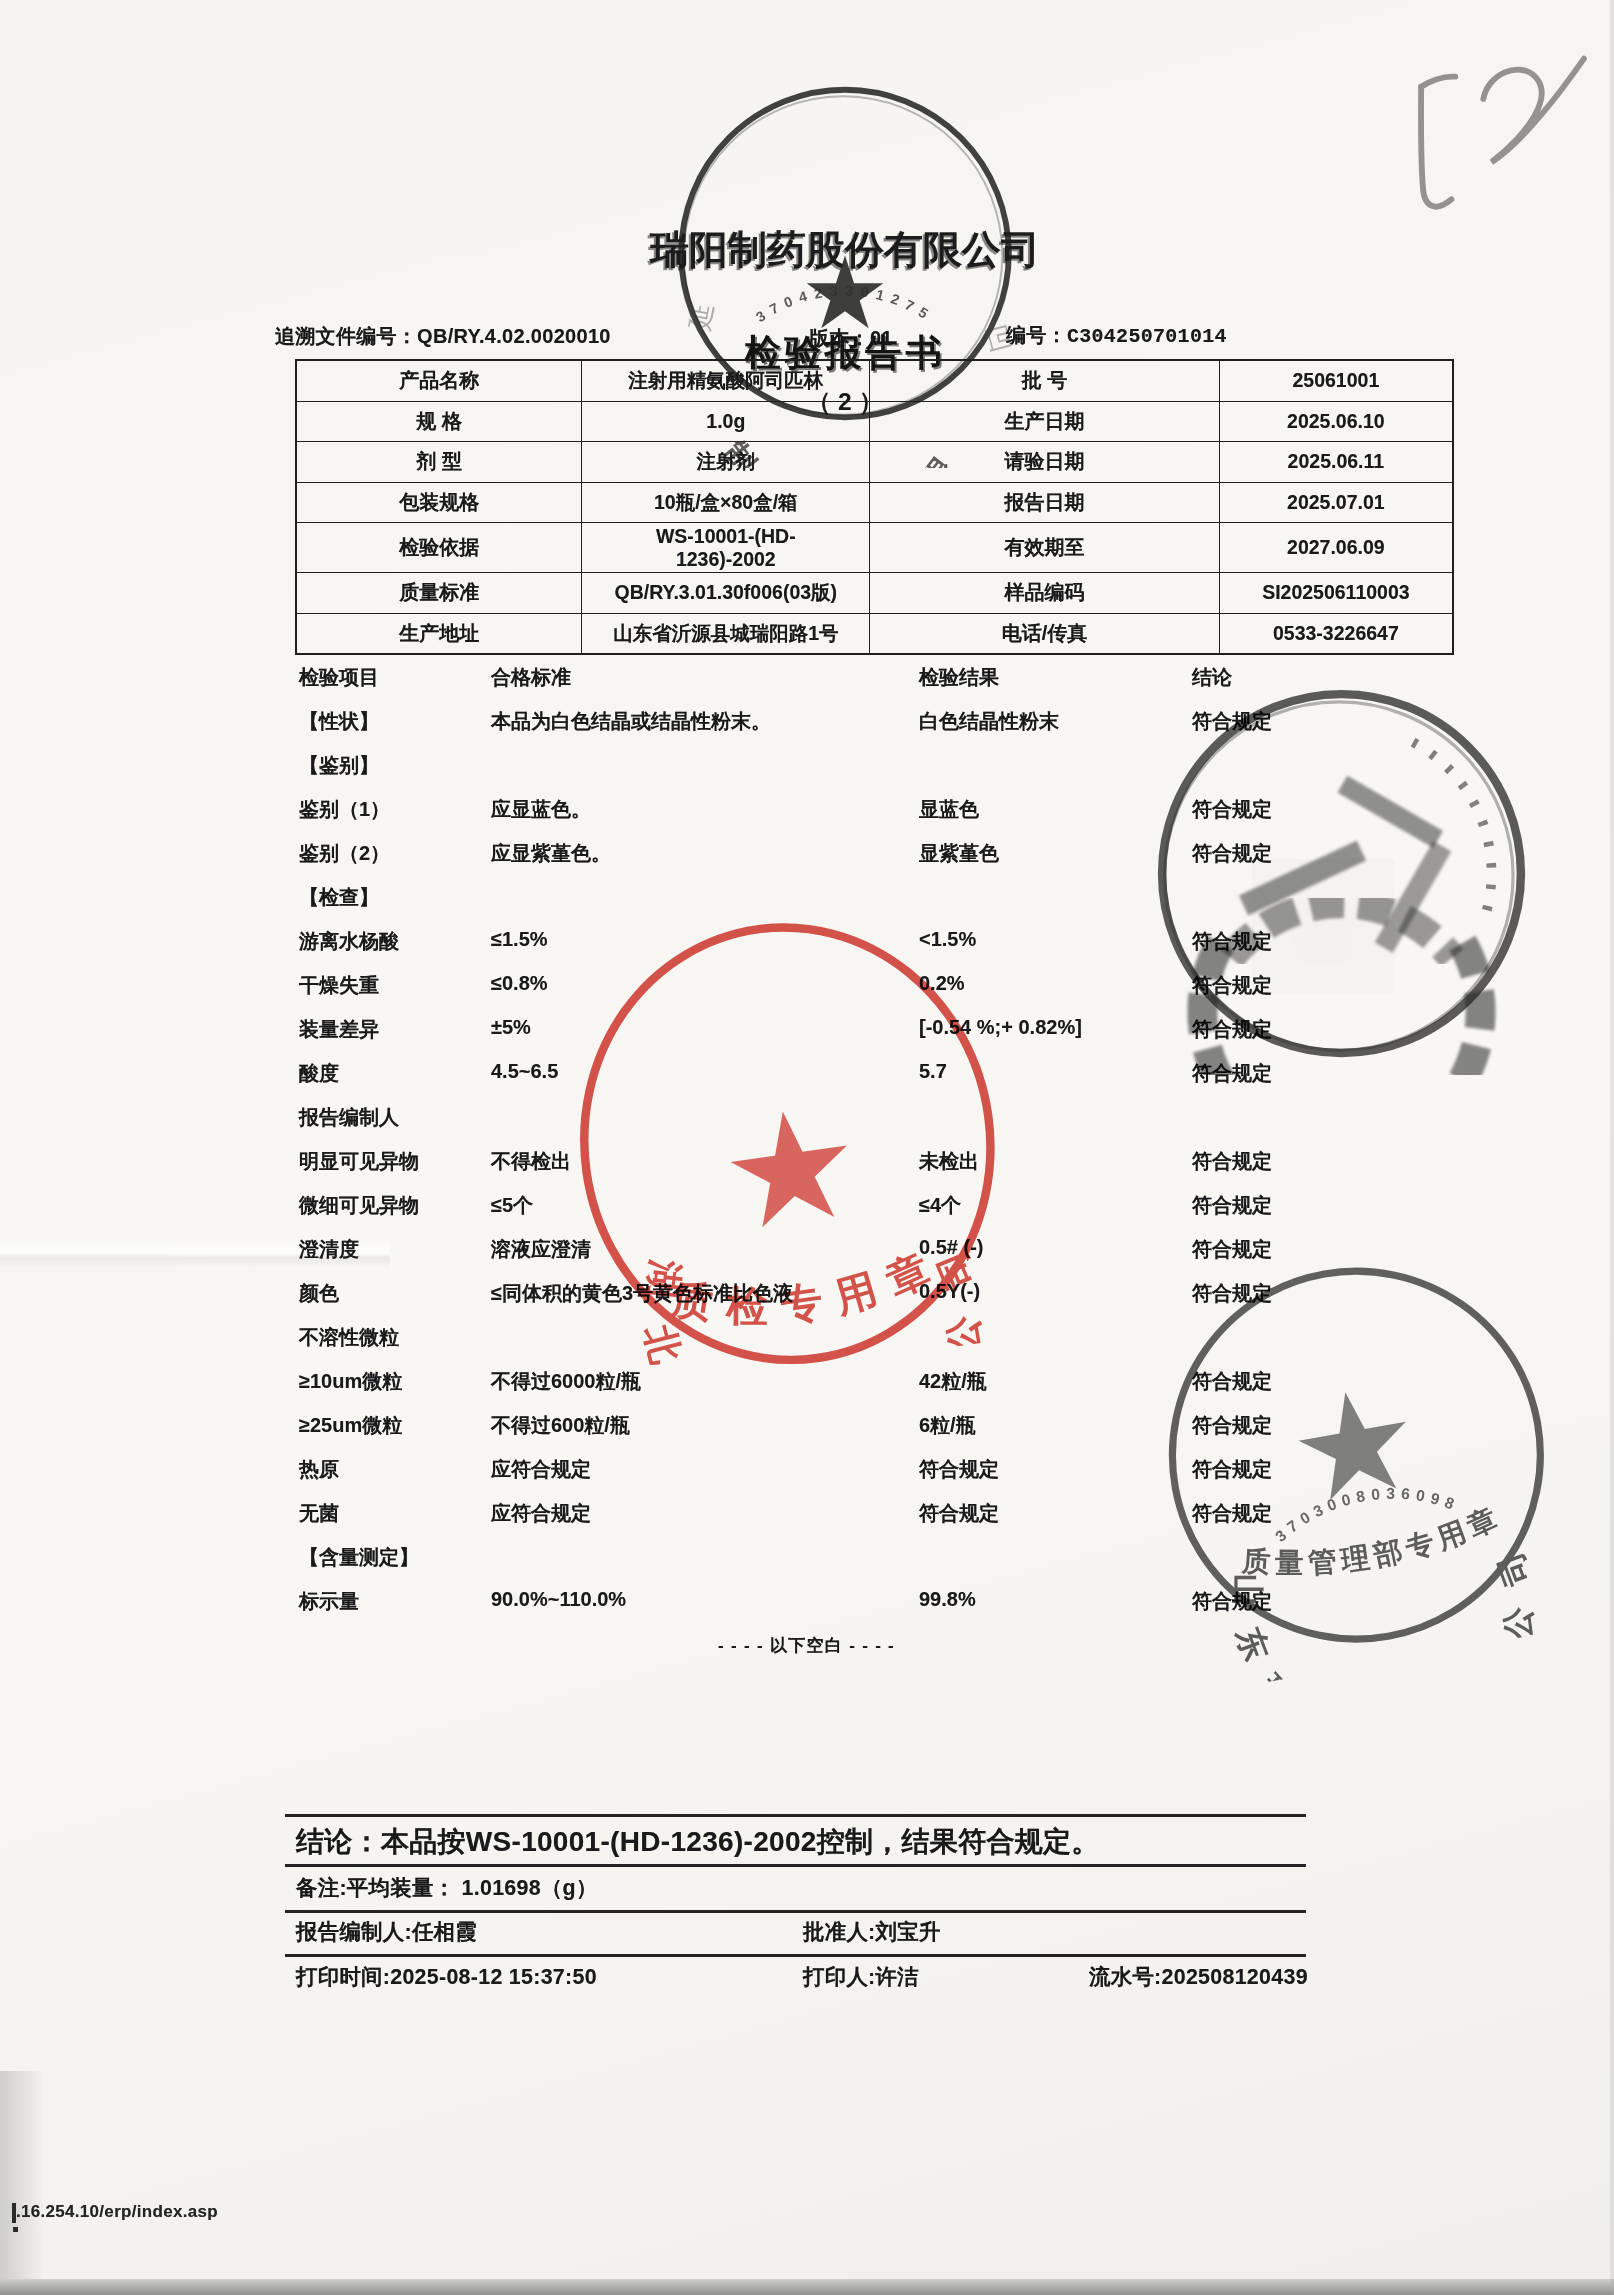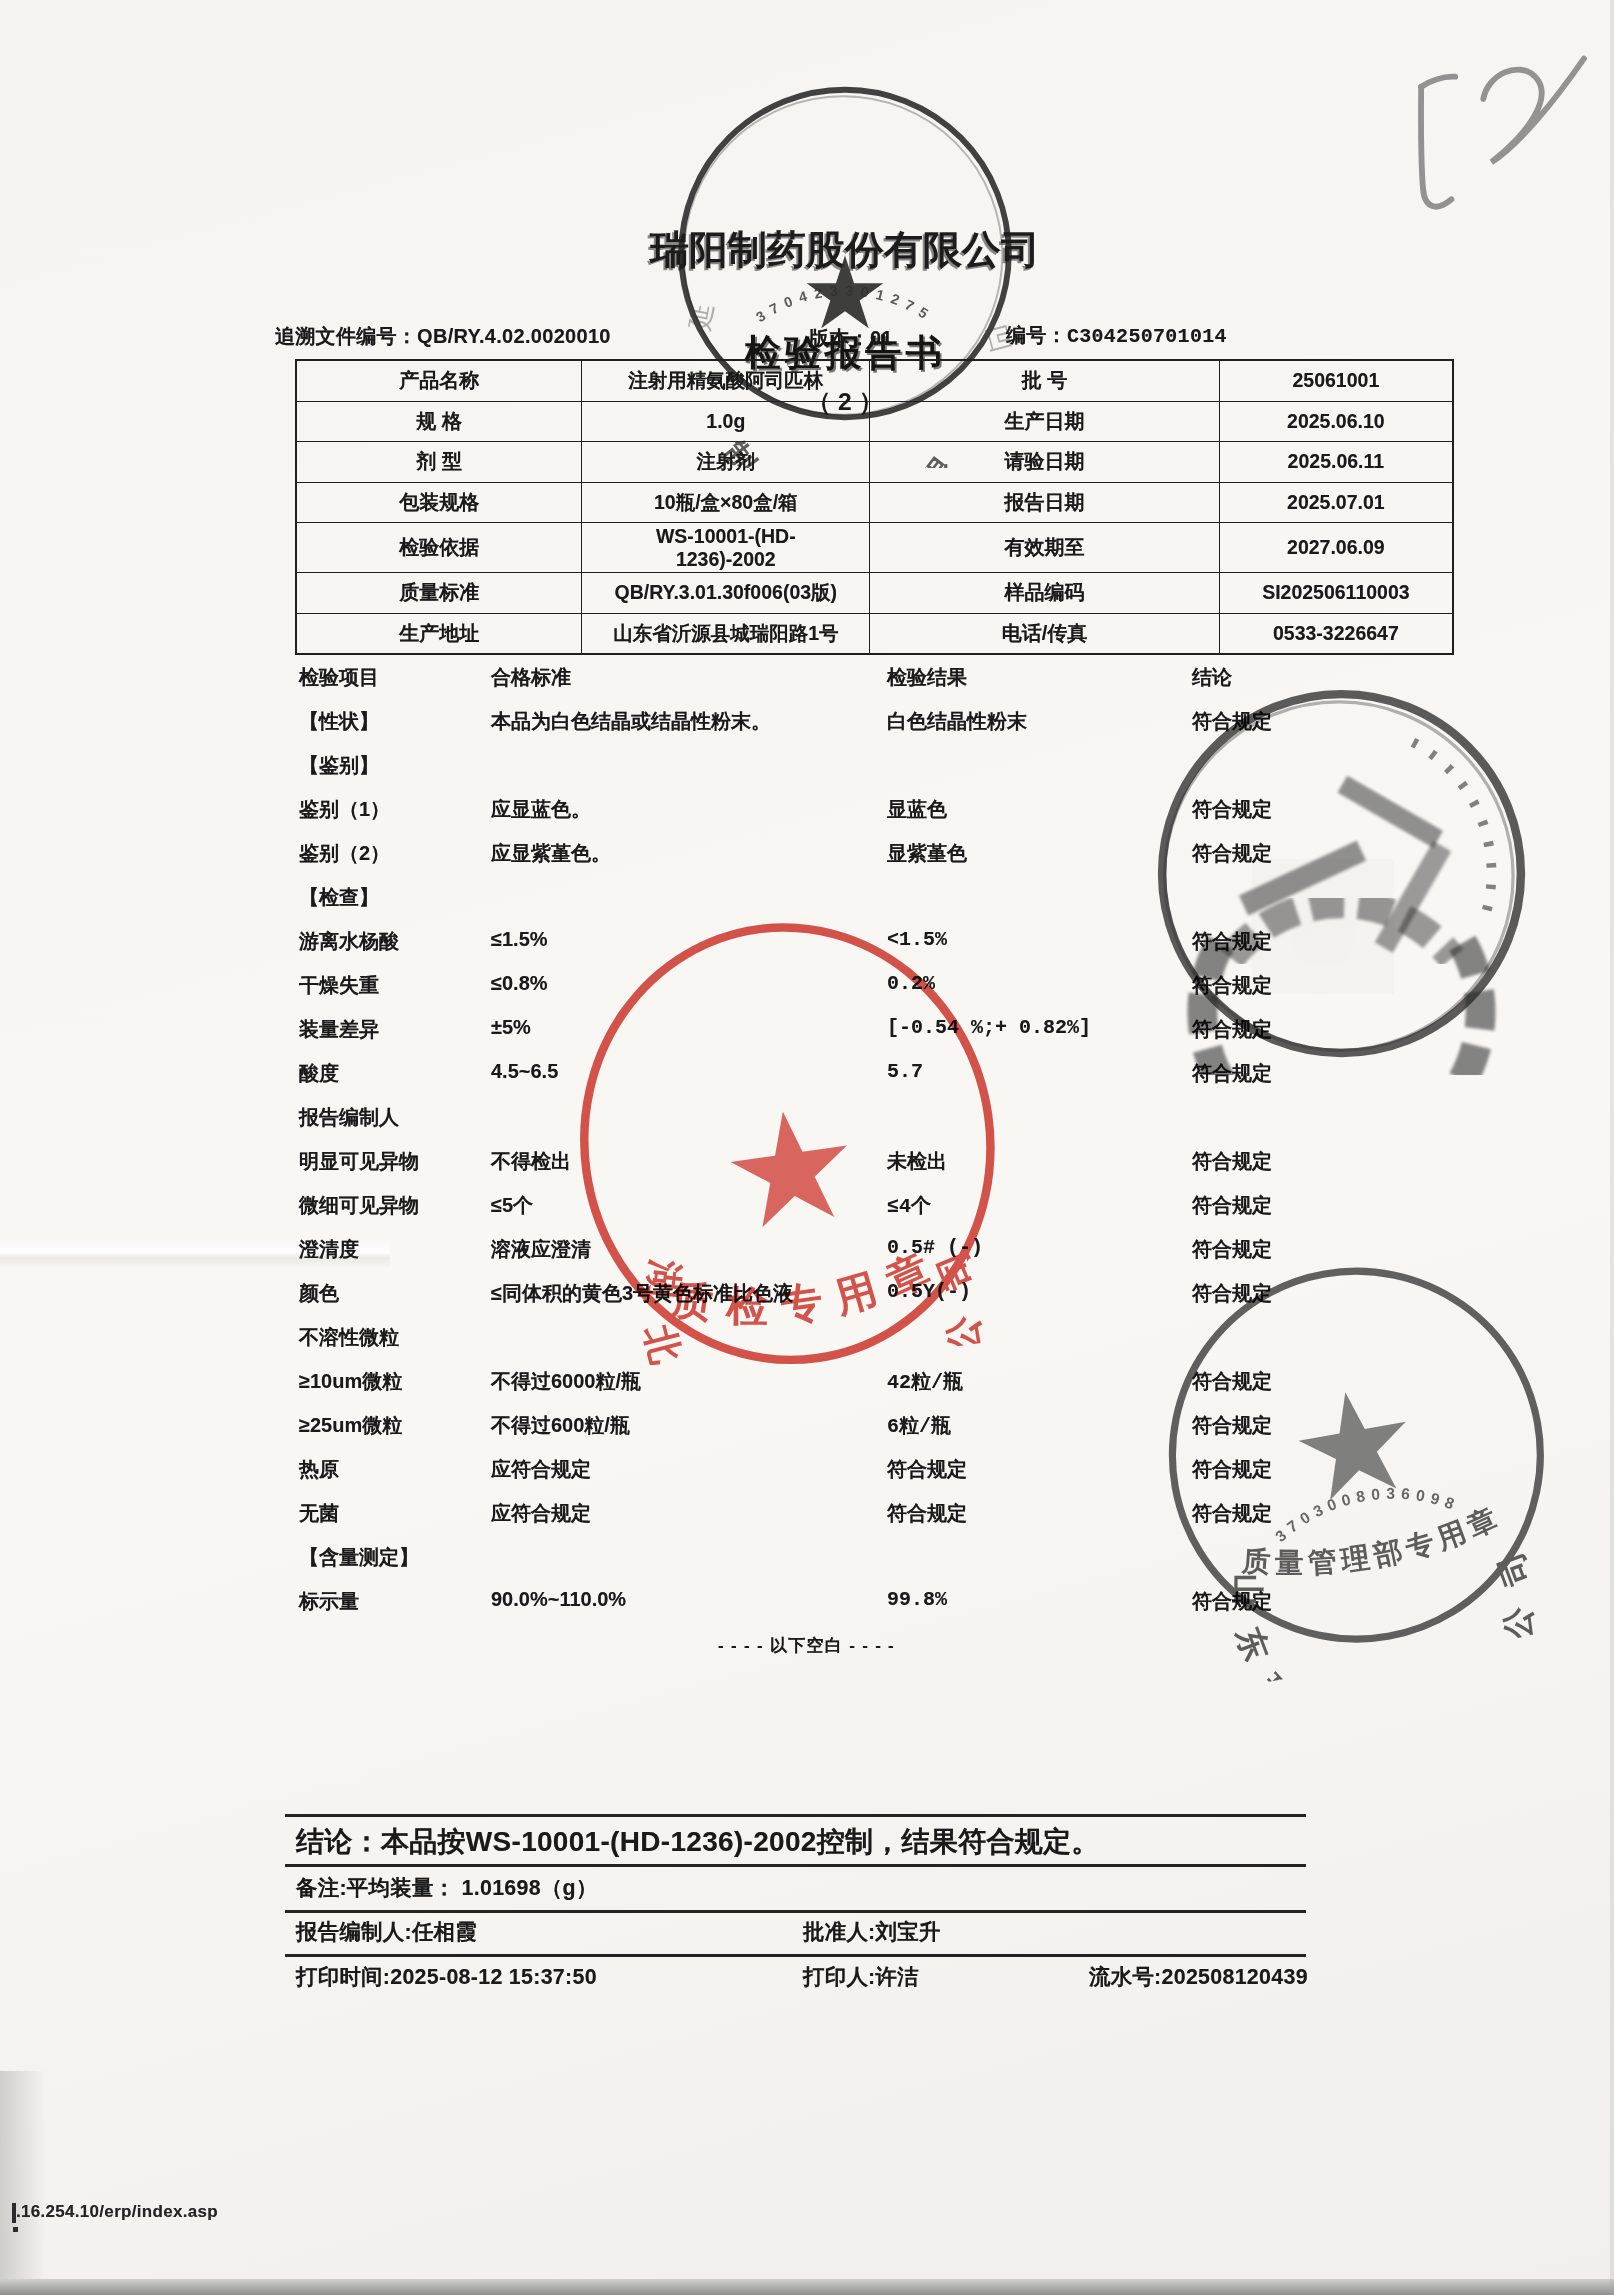--- a/index.html
+++ b/index.html
@@ -14,21 +14,21 @@
     table-layout:fixed;border:2.6px solid #1f1f1f;}
   table.info td{border:1.9px solid #1f1f1f;text-align:center;vertical-align:middle;
     font-weight:600;font-size:20px;height:37px;padding:1.3px 5.2px;white-space:pre-line;
     text-shadow:0 0 0.6px rgba(25,25,25,.4);}
   table.info td.val{font-size:19.5px;}
   
   .results{position:absolute;left:299px;top:664px;width:1286px;}
   .irow{position:relative;height:44px;}
   .irow span{position:absolute;top:0;font-size:20px;font-weight:600;white-space:nowrap;
     text-shadow:0 0 0.6px rgba(25,25,25,.4);}
-  .ri{left:0;} .rs{left:192px;} .rr{left:588px;font-family:Liberation Mono, monospace;} .rc{left:893px;}
+  .ri{left:0;} .rs{left:192px;} .rr{left:620px;} .rc{left:893px;}
   .hline{position:absolute;left:285px;width:1021px;height:2.6px;background:#232323;}
   .stamp{position:absolute;mix-blend-mode:multiply;}
   .rot-n10{transform:rotate(-10deg);} .rot-n8{transform:rotate(-8deg);}
   
   .crease{position:absolute;left:0;top:1239px;width:390px;height:30px;
     background:linear-gradient(180deg,rgba(255,255,255,0),rgba(255,255,255,.85) 45%,rgba(185,185,180,.22) 62%,rgba(255,255,255,0));}
   .scanband{position:absolute;left:0;bottom:0;width:100%;height:15.6px;
     background:linear-gradient(180deg,#cfcfcc,#8f8f8d);}
   .cornershade{position:absolute;left:0;bottom:15.6px;width:45px;height:208px;
     background:linear-gradient(90deg,rgba(120,120,118,.30),rgba(120,120,118,0));}

